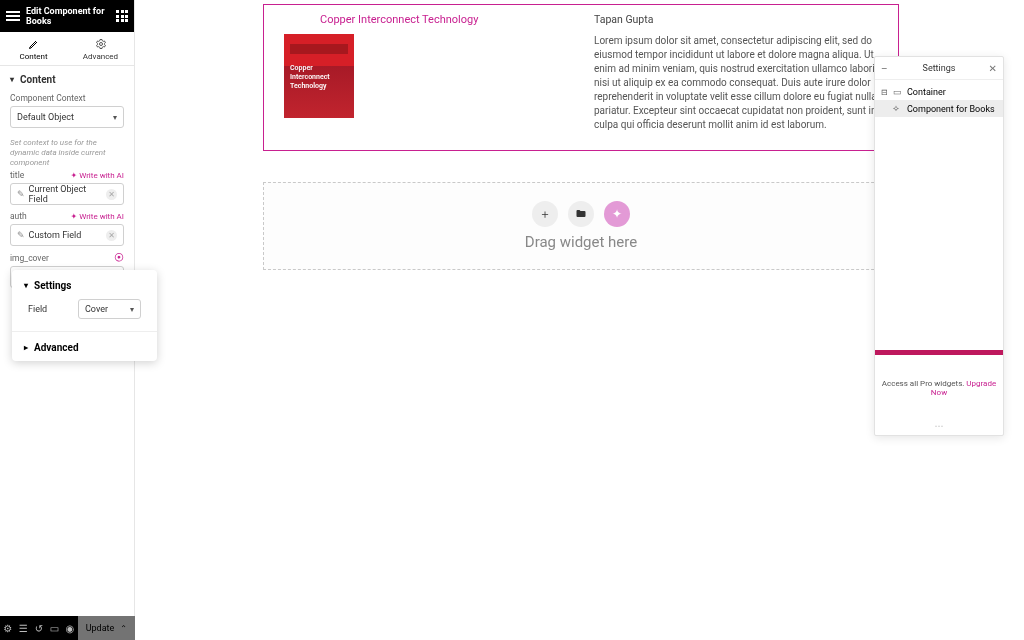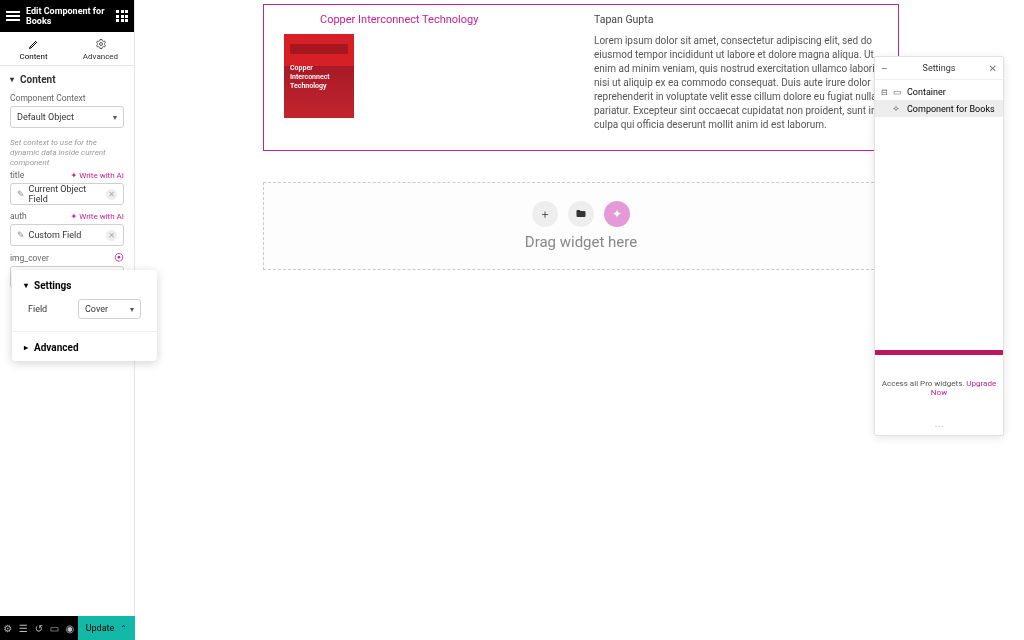--- a/index.html
+++ b/index.html
@@ -39,21 +39,21 @@
   
   .popover { position: absolute; left: 12px; top: 270px; width: 145px; background: #fff; border-radius: 4px; box-shadow: 0 2px 10px rgba(0,0,0,.18); padding: 0; z-index: 5; }
   .popover .section-head { padding: 10px 12px 8px; }
   .popover .row { display: flex; align-items: center; padding: 0 16px 12px; }
   .popover .row-label { font-size: 9px; color: #333; width: 50px; }
   .popover .select-like { flex: 1; height: 20px; }
 
   
   .bottombar { position: absolute; left: 0; bottom: 0; width: 135px; height: 24px; background: #000; display: flex; align-items: center; }
   .bottombar .ico { width: 18px; height: 24px; display: flex; align-items: center; justify-content: center; color: #bbb; font-size: 10px; cursor: pointer; }
-  .bottombar .update { margin-left: auto; background: #14b8a6; color: #000; height: 24px; display: flex; align-items: center; padding: 0 8px; font-size: 9px; cursor: pointer; gap: 6px; }
+  .bottombar .update { margin-left: auto; background: #737373; color: #000; height: 24px; display: flex; align-items: center; padding: 0 8px; font-size: 9px; cursor: pointer; gap: 6px; }
 
   
   .canvas { position: absolute; left: 135px; top: 0; right: 0; bottom: 0; background: #fff; padding: 0 0 0 0; }
 
   .component-card { position: absolute; left: 128px; top: 4px; width: 636px; border: 1.5px solid #c82090; background: #fff; padding: 8px 12px 18px; }
   .component-card .cols { display: flex; gap: 18px; }
   .col-left { width: 300px; }
   .col-right { flex: 1; }
   .book-title { color: #c82090; font-size: 11px; margin-bottom: 8px; margin-left: 44px; }
   .book-author { color: #444; font-size: 10.5px; margin-bottom: 8px; }

